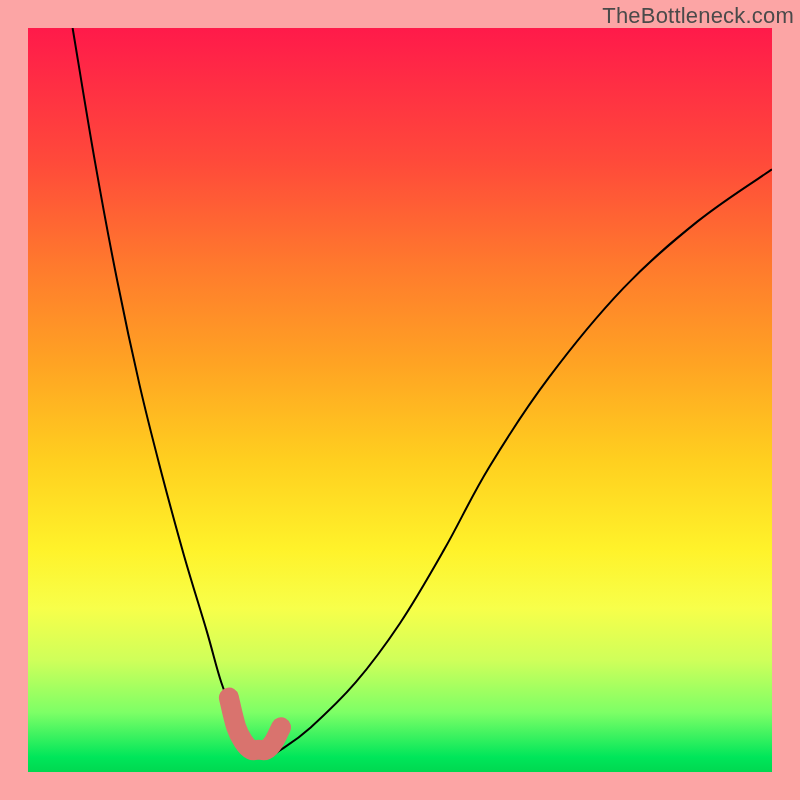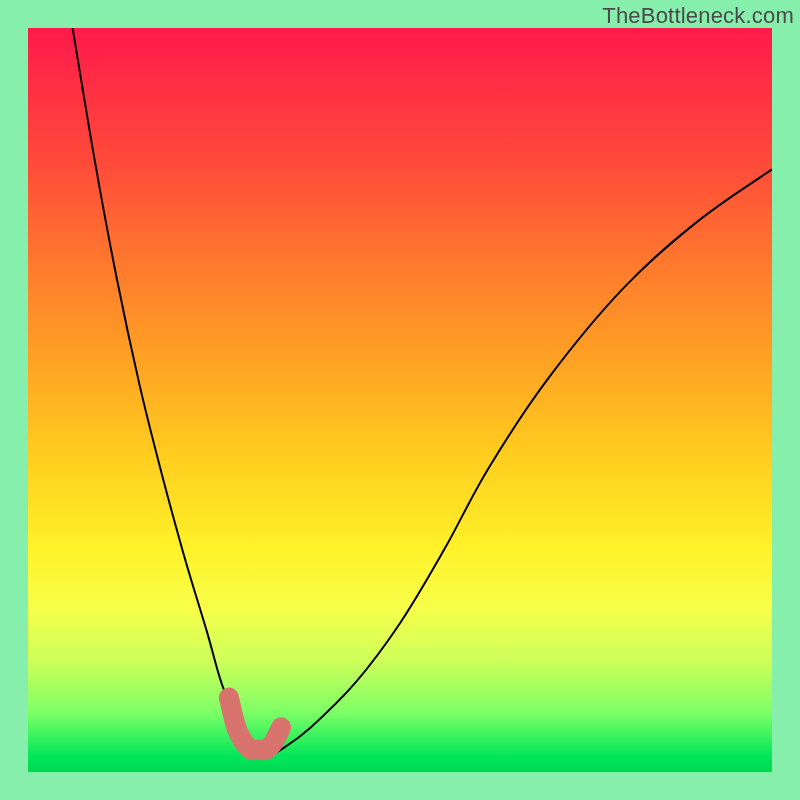--- a/index.html
+++ b/index.html
@@ -8,21 +8,21 @@
     width: 800px;
     height: 800px;
     background: #000;
     font-family: Arial, Helvetica, sans-serif;
     overflow: hidden;
   }
   .frame {
     position: absolute;
     left: 0; top: 0;
     width: 800px; height: 800px;
-    background: #86efac;
+    background: #fca5a5;
   }
   .plot-area {
     position: absolute;
     left: 28px;
     top: 28px;
     width: 744px;
     height: 744px;
     
     background: linear-gradient(to bottom,
       #ff1a4a 0%,

